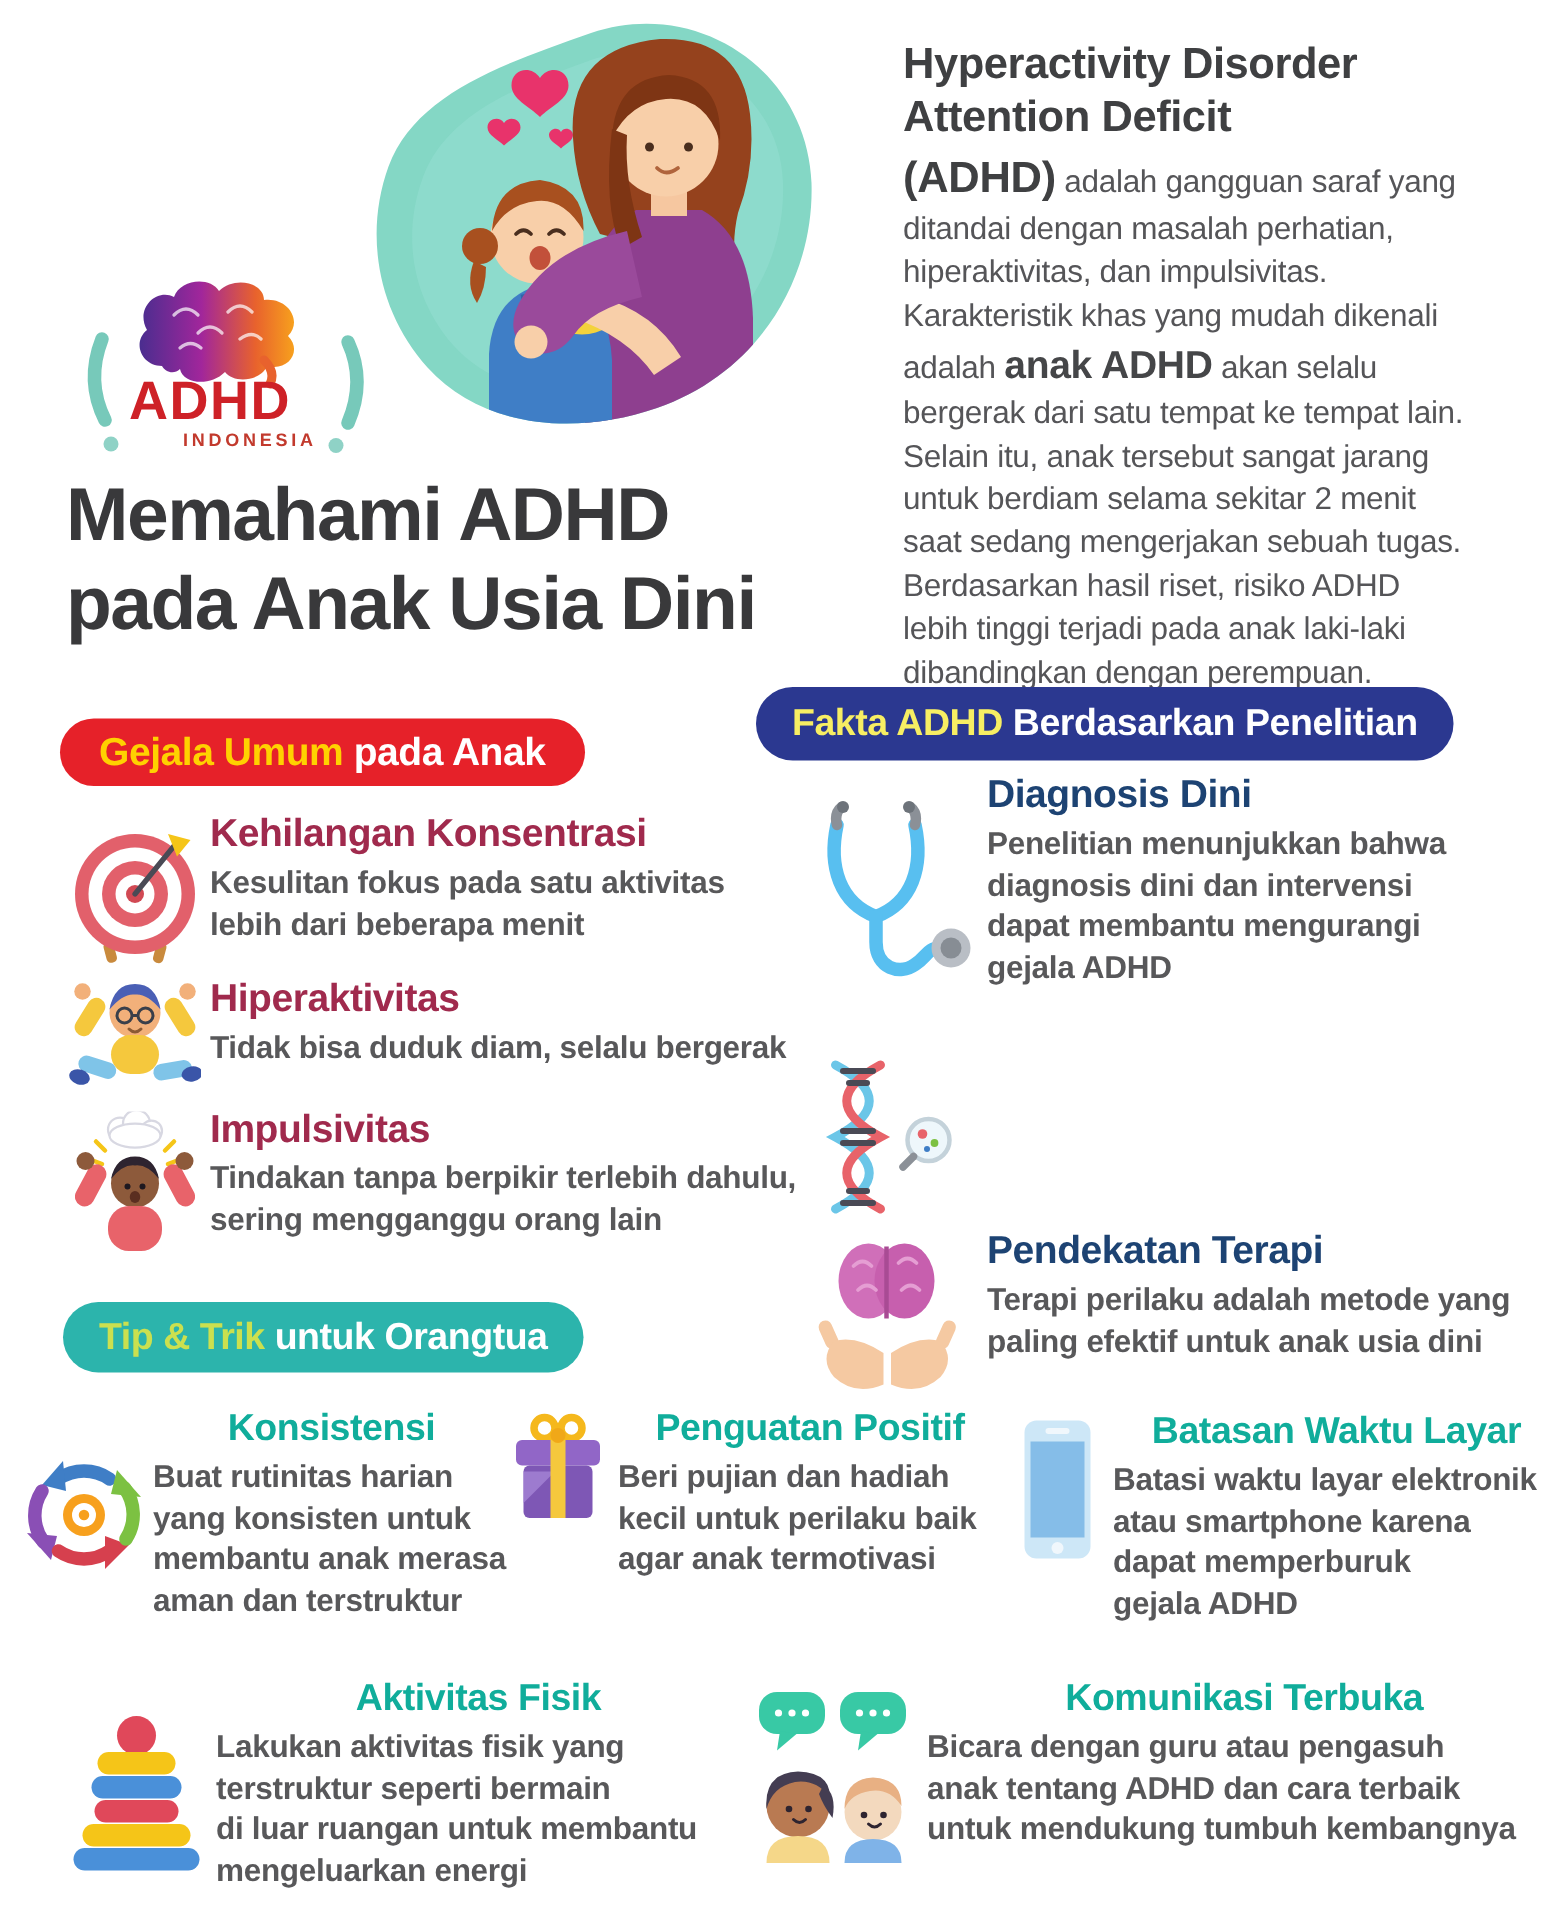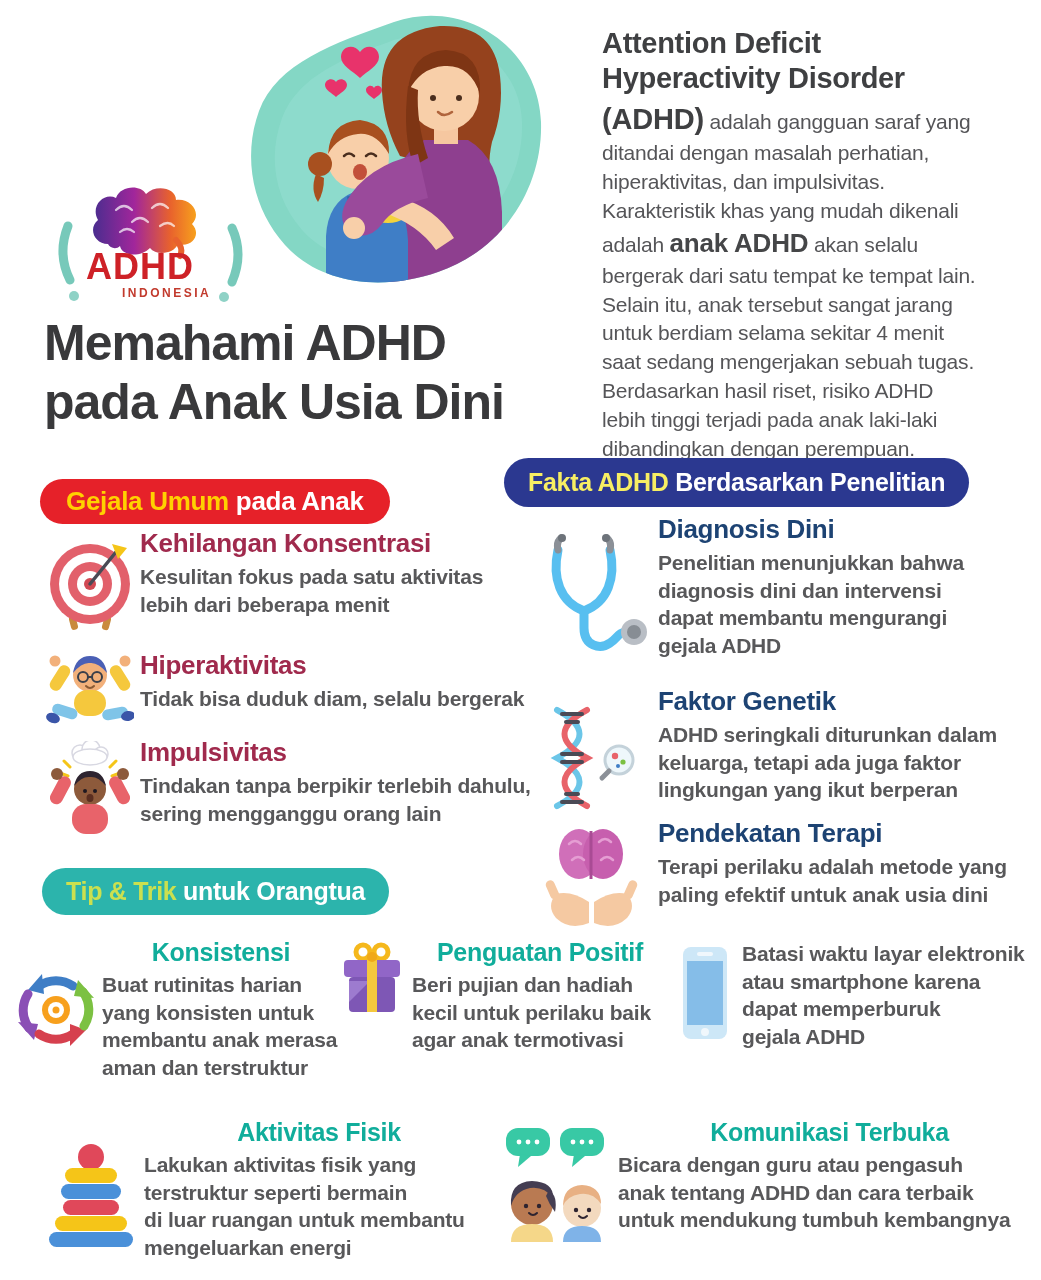--- a/index.html
+++ b/index.html
@@ -113,43 +113,43 @@
       <path d="M112,150 q5,-5 10,0" stroke="#4a2e1e" stroke-width="2.5" fill="none" stroke-linecap="round"></path>
       <path d="M134,150 q5,-5 10,0" stroke="#4a2e1e" stroke-width="2.5" fill="none" stroke-linecap="round"></path>
       <ellipse cx="128" cy="166" rx="7" ry="8" fill="#c2503a"></ellipse>
       <path d="M150,206 Q186,218 204,244 L222,232 Q204,202 168,192 Z" fill="#f8cfa9"></path>
       <path d="M186,148 Q134,160 114,196 Q104,216 120,228 Q138,234 150,218 Q162,200 196,192 Z" fill="#9a4a9b"></path>
       <circle cx="122" cy="222" r="11" fill="#f8cfa9"></circle>
     </g>
   </svg>
 
   <div class="intro">
+    <div class="intro-h">Hyperactivity Disorder</div>
     <div class="intro-h">Attention Deficit</div>
-    <div class="intro-h">Hyperactivity Disorder</div>
     <p class="intro-p"><span class="inline-h">(ADHD)</span> <span>adalah gangguan saraf yang
 ditandai dengan masalah perhatian,
 hiperaktivitas, dan impulsivitas.
 Karakteristik khas yang mudah dikenali
 adalah</span> <span class="intro-em">anak ADHD</span> <span>akan selalu
 bergerak dari satu tempat ke tempat lain.
 Selain itu, anak tersebut sangat jarang
-untuk berdiam selama sekitar 4 menit
+untuk berdiam selama sekitar 2 menit
 saat sedang mengerjakan sebuah tugas.
 Berdasarkan hasil riset, risiko ADHD
 lebih tinggi terjadi pada anak laki-laki
 dibandingkan dengan perempuan.</span></p>
   </div>
 
   <h1 class="title"><span>Memahami ADHD</span><br><span>pada Anak Usia Dini</span></h1>
 
   <div class="badge badge-blue"><span class="b-hl">Fakta ADHD</span> <span class="b-rest">Berdasarkan Penelitian</span></div>
   <div class="badge badge-red"><span class="b-hl">Gejala Umum</span> <span class="b-rest">pada Anak</span></div>
   <div class="badge badge-teal"><span class="b-hl">Tip &amp; Trik</span> <span class="b-rest">untuk Orangtua</span></div>
 
-  <div class="item" style="left:40px; top:528px; width:500px;justify-content:space-between;">
+  <div class="item" style="left:40px; top:540px; width:500px;justify-content:space-between;">
     <div class="ic" style="width:100px; padding-top:8px;">
       <svg width="88" height="100" viewBox="0 0 88 100">
         <rect x="24" y="80" width="7" height="14" rx="3" fill="#c98a3d" transform="rotate(-15 27 87)"></rect>
         <rect x="57" y="80" width="7" height="14" rx="3" fill="#c98a3d" transform="rotate(15 60 87)"></rect>
         <circle cx="44" cy="48" r="40" fill="#e2606b"></circle>
           <circle cx="44" cy="48" r="31" fill="#ffffff"></circle>
         <circle cx="44" cy="48" r="22" fill="#e2606b"></circle>
           <circle cx="44" cy="48" r="13" fill="#ffffff"></circle>
         <circle cx="44" cy="48" r="6" fill="#d14953"></circle>
         <line x1="44" y1="48" x2="70" y2="16" stroke="#4a4a55" stroke-width="3.5" stroke-linecap="round"></line>
@@ -258,26 +258,20 @@
           <line x1="29" y1="90" x2="41" y2="90"></line>
             <line x1="25" y1="98" x2="45" y2="98"></line>
         </g>
         <circle cx="82" cy="56" r="14" fill="#eef7fb" stroke="#c4d2da" stroke-width="3"></circle>
         <circle cx="78" cy="52" r="3.2" fill="#e8636a"></circle>
           <circle cx="86" cy="58" r="2.6" fill="#7cc142"></circle>
         <circle cx="81" cy="62" r="2" fill="#3f7ec6"></circle>
         <line x1="72" y1="67" x2="65" y2="74" stroke="#8b9097" stroke-width="5" stroke-linecap="round"></line>
       </svg>
     </div>
-    <div class="tx">
-      <div class="it it-navy">Faktor Genetik</div>
-      <div class="desc">ADHD seringkali diturunkan dalam
-keluarga, tetapi ada juga faktor
-lingkungan yang ikut berperan</div>
-    </div>
   </div>
 
   <div class="item" style="left:524px; top:818px; width:512px;">
     <div class="ic" style="width:134px; padding-top:6px;">
       <svg width="95" height="108" viewBox="0 0 95 108">
         <ellipse cx="35" cy="30" rx="20" ry="25" fill="#d06fb9"></ellipse>
         <ellipse cx="59" cy="30" rx="20" ry="25" fill="#c75fae"></ellipse>
         <path d="M47,7 L47,55" stroke="#a94b94" stroke-width="3"></path>
         <g stroke="#e59ed3" stroke-width="2.5" fill="none" stroke-linecap="round">
           <path d="M25,20 q6,-6 12,0"></path>
@@ -346,20 +340,21 @@
   <div class="item" style="left:668px; top:940px; width:372px;">
     <div class="ic" style="width:74px; padding-top:5px;">
       <svg width="48" height="96" viewBox="0 0 48 96">
         <rect x="2" y="2" width="44" height="92" rx="8" fill="#cde7f7"></rect>
         <rect x="6" y="16" width="36" height="64" fill="#85bde8"></rect>
         <rect x="16" y="7" width="16" height="4" rx="2" fill="#f0f7fc"></rect>
         <circle cx="24" cy="87" r="4" fill="#f0f7fc"></circle>
       </svg>
     </div>
     <div class="tx">
+      <div class="it it-teal">Batasan Waktu Layar</div>
       <div class="desc">Batasi waktu layar elektronik
 atau smartphone karena
 dapat memperburuk
 gejala ADHD</div>
     </div>
   </div>
 
   <div class="item" style="left:38px; top:1118px; width:456px;">
     <div class="ic" style="width:106px; padding-top:25px;">
       <svg width="90" height="106" viewBox="0 0 90 106">

